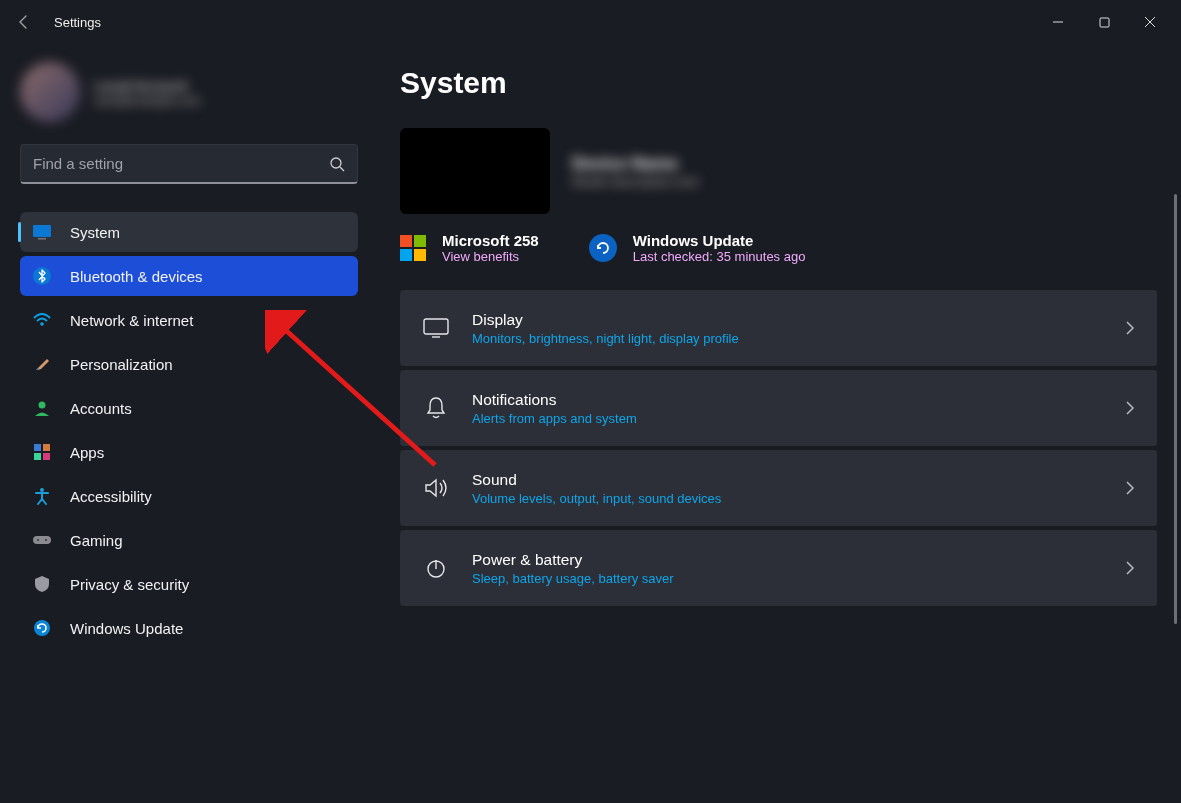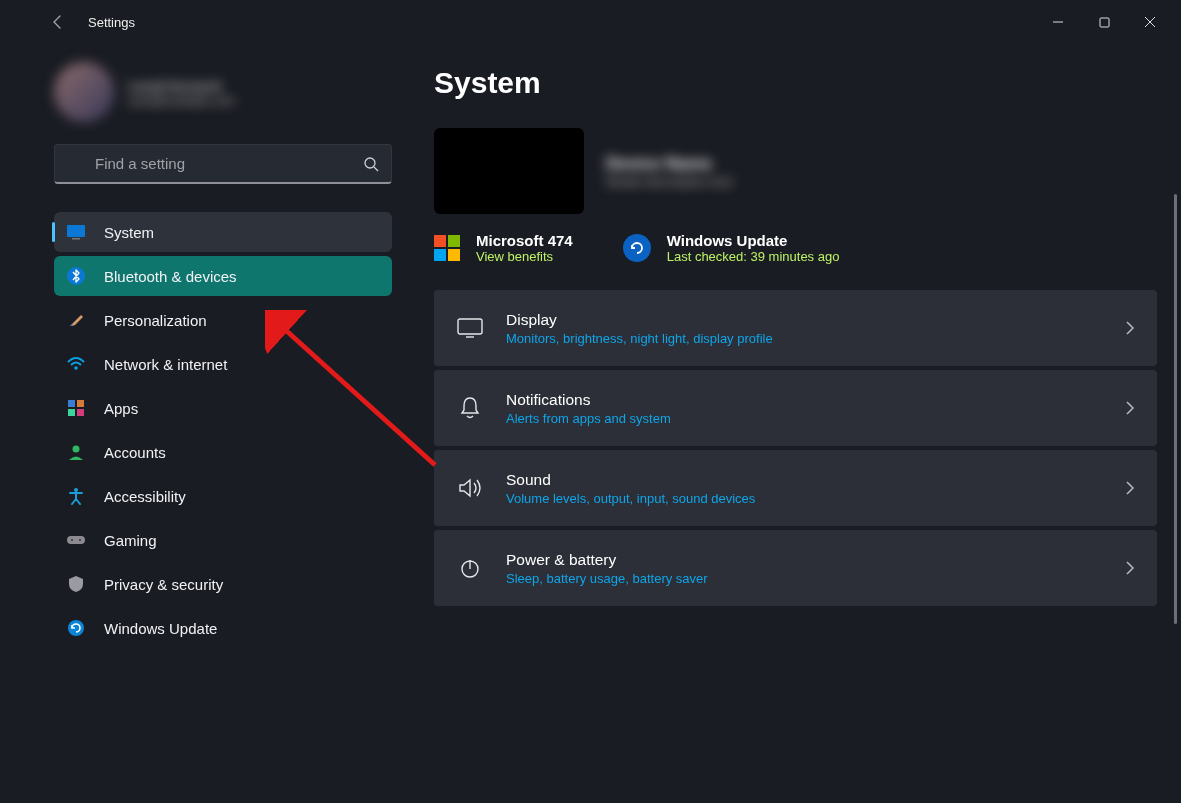--- a/index.html
+++ b/index.html
@@ -11,21 +11,20 @@
   font-family: "Segoe UI", Arial, sans-serif;
   overflow: hidden;
   position: relative;
 }
 .window {
   display: flex;
   flex-direction: column;
   height: 100%;
   border-radius: 0;
   overflow: hidden;
-  padding-left: 34px;
 }
 .titlebar {
   display: flex;
   align-items: center;
   height: 44px;
   padding: 0 8px;
 }
 .back-btn {
   width: 32px; height: 32px;
   display: flex; align-items: center; justify-content: center;
@@ -82,21 +81,20 @@
   padding: 0 12px;
   margin-bottom: 28px;
 }
 .search input {
   flex: 1;
   background: transparent;
   border: none;
   outline: none;
   color: #eee;
   font-size: 15px;
-  margin-left: 28px;
 }
 .search input::placeholder { color: #a1a1a8; }
 .search .icon { color: #cfcfd4; }
 .nav {
   display: flex;
   flex-direction: column;
   gap: 4px;
 }
 .nav-item {
   display: flex;
@@ -113,21 +111,21 @@
 .nav-item.selected {
   background: #2e323b;
 }
 .nav-item.selected::before {
   content:"";
   position:absolute;
   left:-2px; top:10px; bottom:10px; width:3px;
   background:#4cc2ff;
   border-radius:2px;
 }
-.nav-item.hover { background: #0f766e; }
+.nav-item.hover { background: #1d4ed8; }
 .nav-icon {
   width: 20px; height: 20px;
   display:flex;align-items:center;justify-content:center;
 }
 .main {
   flex: 1;
   padding: 10px 24px 10px 30px;
   overflow: hidden;
   position: relative;
 }
@@ -152,21 +150,21 @@
 .device-text .dn { font-size: 17px; font-weight:600;color:#eee;}
 .device-text .dm { font-size: 13px;color:#aaa;}
 .links-row {
   display:flex;
   gap:50px;
   margin-bottom:26px;
   align-items:center;
 }
 .link-block { display:flex; gap:16px; align-items:center;}
 .link-text .t { font-size:15px; font-weight:600; }
-.link-text .s { font-size:13px; color:#bef264; }
+.link-text .s { font-size:13px; color:#f0abfc; }
 .ms-logo {
   width:26px;height:26px;
   display:grid;grid-template-columns:1fr 1fr;grid-template-rows:1fr 1fr;gap:2px;
 }
 .ms-logo div:nth-child(1){background:#f25022}
 .ms-logo div:nth-child(2){background:#7fba00}
 .ms-logo div:nth-child(3){background:#00a4ef}
 .ms-logo div:nth-child(4){background:#ffb900}
 .wu-logo{
   width:28px;height:28px;border-radius:50%;
@@ -264,56 +262,56 @@
           <span class="nav-icon">
               <svg width="18" height="18" viewBox="0 0 18 18">
                 <circle cx="9" cy="9" r="9" fill="#0a78d4"></circle>
                 <path d="M6 5 L12 12 L9 15 L9 3 L12 6 L6 13" stroke="#fff" stroke-width="1.3" fill="none" stroke-linejoin="round"></path>
               </svg>
             </span>
           <span>Bluetooth &amp; devices</span>
         </div>
         <div class="nav-item">
           <span class="nav-icon">
-              <svg width="18" height="18" viewBox="0 0 18 18">
-                <path d="M3 15 L6 12 L14 4 L16 6 L8 14 L5 15 Z" fill="#d49a6a"></path>
-                <path d="M3 15 L5 15 L6 12 Z" fill="#2d6fd4"></path>
-              </svg>
-            </span>
-          <span>Personalization</span>
-        </div>
-        <div class="nav-item">
-          <span class="nav-icon">
               <svg width="20" height="16" viewBox="0 0 20 16">
                 <path d="M2 6 Q10 -2 18 6" stroke="#0aa0e4" stroke-width="2" fill="none"></path>
                 <path d="M5 9 Q10 4 15 9" stroke="#0aa0e4" stroke-width="2" fill="none"></path>
                 <circle cx="10" cy="12" r="1.8" fill="#0aa0e4"></circle>
               </svg>
             </span>
           <span>Network &amp; internet</span>
         </div>
         <div class="nav-item">
           <span class="nav-icon">
               <svg width="18" height="18" viewBox="0 0 18 18">
+                <path d="M3 15 L6 12 L14 4 L16 6 L8 14 L5 15 Z" fill="#d49a6a"></path>
+                <path d="M3 15 L5 15 L6 12 Z" fill="#2d6fd4"></path>
+              </svg>
+            </span>
+          <span>Personalization</span>
+        </div>
+        <div class="nav-item">
+          <span class="nav-icon">
+              <svg width="18" height="18" viewBox="0 0 18 18">
+                <circle cx="9" cy="6" r="3.5" fill="#2fb85f"></circle>
+                <path d="M2 17 Q9 10 16 17 Z" fill="#2fb85f"></path>
+              </svg>
+            </span>
+          <span>Accounts</span>
+        </div>
+        <div class="nav-item">
+          <span class="nav-icon">
+              <svg width="18" height="18" viewBox="0 0 18 18">
                 <rect x="1" y="1" width="7" height="7" fill="#3a7bd5"></rect>
                 <rect x="10" y="1" width="7" height="7" fill="#d57a3a"></rect>
                 <rect x="1" y="10" width="7" height="7" fill="#3ad59a"></rect>
                 <rect x="10" y="10" width="7" height="7" fill="#d53a7b"></rect>
               </svg>
             </span>
           <span>Apps</span>
-        </div>
-        <div class="nav-item">
-          <span class="nav-icon">
-              <svg width="18" height="18" viewBox="0 0 18 18">
-                <circle cx="9" cy="6" r="3.5" fill="#2fb85f"></circle>
-                <path d="M2 17 Q9 10 16 17 Z" fill="#2fb85f"></path>
-              </svg>
-            </span>
-          <span>Accounts</span>
         </div>
         <div class="nav-item">
           <span class="nav-icon">
               <svg width="18" height="18" viewBox="0 0 18 18">
                 <circle cx="9" cy="3" r="2" fill="#1a9dd8"></circle>
                 <path d="M3 6 L15 6 M9 6 L9 12 M9 12 L5 17 M9 12 L13 17" stroke="#1a9dd8" stroke-width="2" stroke-linecap="round"></path>
               </svg>
             </span>
           <span>Accessibility</span>
         </div>
@@ -361,34 +359,34 @@
 
       <div class="links-row">
         <div class="link-block">
           <div class="ms-logo">
               <div></div>
               <div></div>
               <div></div>
               <div></div>
             </div>
           <div class="link-text">
-            <div class="t">Microsoft 474</div>
+            <div class="t">Microsoft 258</div>
             <div class="s">View benefits</div>
           </div>
         </div>
         <div class="link-block">
           <div class="wu-logo">
             <svg width="16" height="16" viewBox="0 0 16 16">
                 <path d="M3 8 A5 5 0 1 1 8 13" stroke="#fff" stroke-width="1.8" fill="none"></path>
                 <path d="M3 5 L3 8 L6 8" stroke="#fff" stroke-width="1.8" fill="none"></path>
               </svg>
           </div>
           <div class="link-text">
             <div class="t">Windows Update</div>
-            <div class="s">Last checked: 39 minutes ago</div>
+            <div class="s">Last checked: 35 minutes ago</div>
           </div>
         </div>
       </div>
 
       <div class="cards">
         <div class="card">
           <div class="ci">
               <svg width="26" height="20" viewBox="0 0 26 20">
                 <rect x="1" y="1" width="24" height="15" rx="2" stroke="currentColor" stroke-width="1.4" fill="none"></rect>
                 <path d="M9 19 H17" stroke="currentColor" stroke-width="1.4"></path>

